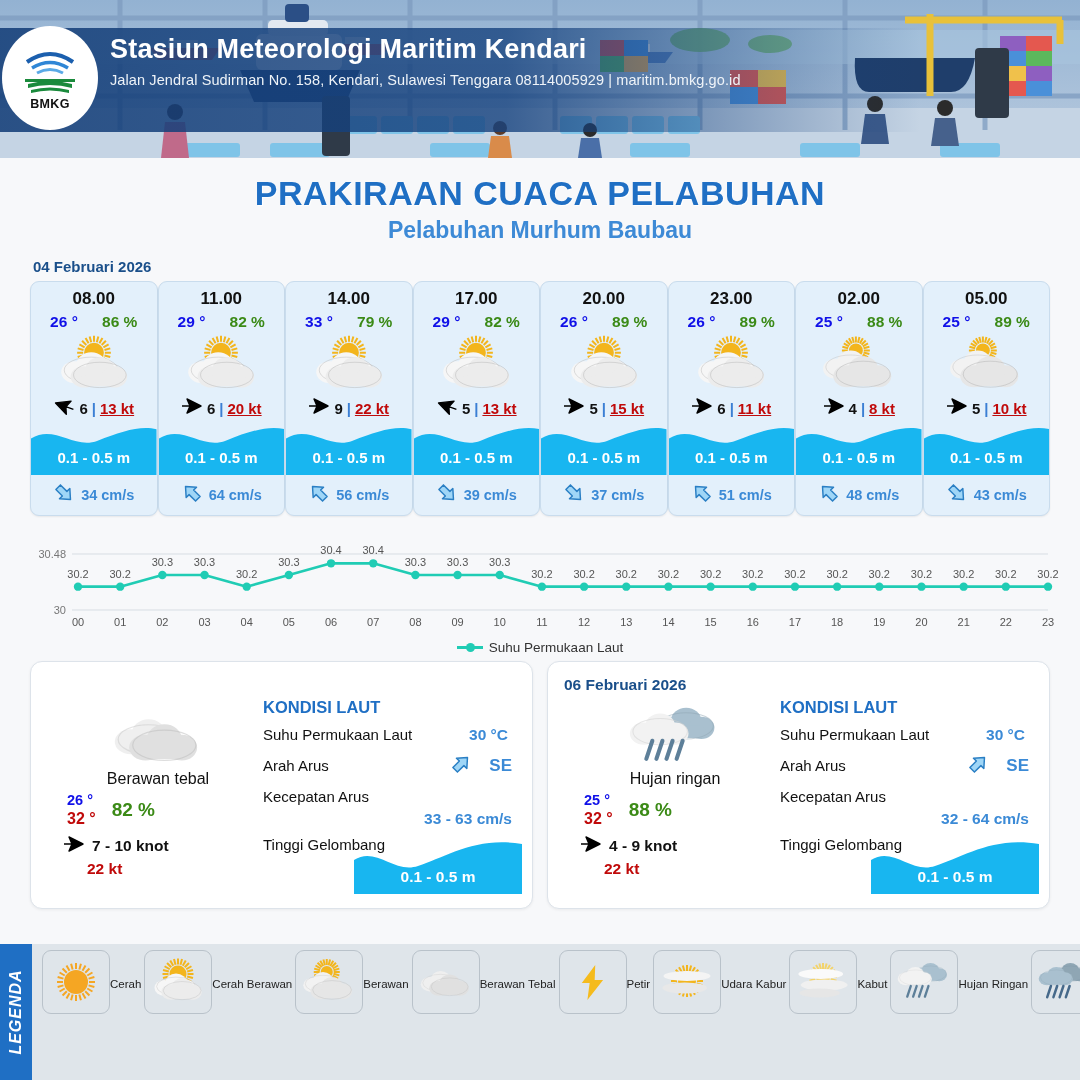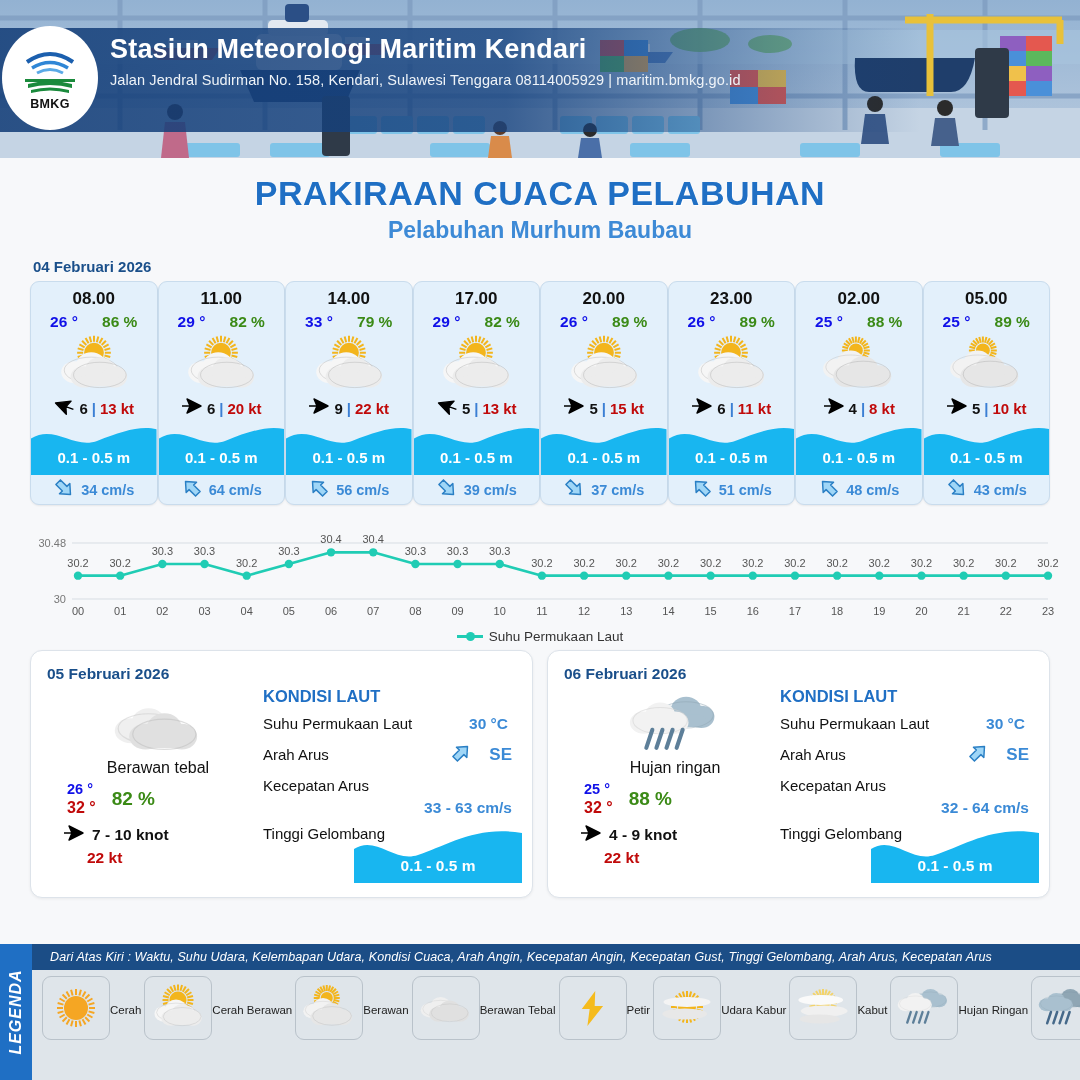--- a/index.html
+++ b/index.html
@@ -63,28 +63,28 @@
     box-shadow: 0 1px 2px rgba(0,0,0,.07);
   }
   .c-time { text-align: center; font-size: 17px; font-weight: bold; color: #111; padding-top: 7px; }
   .c-th { display: flex; justify-content: space-around; align-items: baseline; padding: 4px 7px 0; }
   .c-temp { font-size: 15.5px; font-weight: bold; color: #1010e8; }
   .c-hum { font-size: 15.5px; font-weight: bold; color: #3b8a16; }
   .c-icon { height: 62px; display: flex; align-items: center; justify-content: center; }
   .c-wind { display: flex; align-items: center; justify-content: center; gap: 4px; height: 30px; }
   .w-num { font-size: 15px; font-weight: bold; color: #111; }
   .w-bar { color: #3b7fd4; font-weight: bold; font-size: 15px; }
-  .w-gust { font-size: 15px; font-weight: bold; color: #c00a0a; }
+  .w-gust { font-size: 15px; font-weight: bold; color: #c00a0a; text-decoration: underline; }
   .wave-zone { position: relative; height: 52px; }
   .wave-svg { position: absolute; left: 0; top: 0; width: 100%; height: 52px; display: block; }
   .wave-txt {
     position: absolute; left: 0; right: 0; bottom: 9px; text-align: center;
     font-size: 15px; font-weight: bold; color: #fff;
   }
-  .c-cur { display: flex; align-items: center; justify-content: center; gap: 6px; height: 29px; }
+  .c-cur { display: flex; align-items: center; justify-content: center; gap: 6px; height: 40px; }
   .cur-txt { font-size: 14.5px; font-weight: bold; color: #3b8ad6; }
 
   
   .chart-box { margin: 12px 20px 0; height: 110px; position: relative; }
   .chart-legend {
     text-align: center; margin-top: 2px; font-size: 13.5px; color: #333;
     display: flex; align-items: center; justify-content: center; gap: 6px;
   }
   .legend-dash { display: inline-block; width: 26px; height: 3px; background: #20ccb4; position: relative; }
   .legend-dash::after {
@@ -935,21 +935,20 @@
       <text x="1028" y="98" text-anchor="middle" font-size="11" fill="#555" font-family="Liberation Sans">23</text>
     </svg>
 </div>
 <div class="chart-legend">
   <span class="legend-dash"></span>
   <span>Suhu Permukaan Laut</span>
 </div>
 
 <div class="days" id="days">
     <div class="day">
-      <div class="day-date">05 Februari 2026</div>
      <div class="day-left">
        <div class="day-ico">
           <svg viewBox="0 0 96 72" width="96" height="72">
             <g transform="translate(4.800000000000001,20.160000000000004) scale(1.1294117647058823)">
     <ellipse cx="14" cy="20" rx="14" ry="11" fill="#efefef"></ellipse>
     <ellipse cx="30" cy="13" rx="15" ry="13" fill="#efefef"></ellipse>
     <ellipse cx="45" cy="20" rx="13" ry="11" fill="#efefef"></ellipse>
     <rect x="10" y="18" width="40" height="12" rx="6" fill="#efefef"></rect>
     <ellipse cx="30" cy="18" rx="27" ry="13" fill="none" stroke="#c8c8c8" stroke-width="1" opacity=".5"></ellipse>
   </g>
@@ -1081,21 +1080,20 @@
        <div class="day-wave-txt">0.1 - 0.5 m</div>
      </div>
     </div>
   </div>
 
 <div class="legenda">
   <div class="legenda-strip">
     <span>LEGENDA</span>
   </div>
   <div class="legenda-body">
-    <div class="legenda-note">Dari Atas Kiri : Waktu, Suhu Udara, Kelembapan Udara, Kondisi Cuaca, Arah Angin, Kecepatan Angin, Kecepatan Gust, Tinggi Gelombang, Arah Arus, Kecepatan Arus</div>
     <div class="legenda-items" id="legenda-items">
         <div class="leg-item">
           <div class="leg-box">
             <svg viewBox="0 0 56 50" width="56" height="50">
               <line x1="41" y1="25" x2="47" y2="25" stroke="#f5a623" stroke-width="2"></line>
               <line x1="40.557035741757886" y1="28.36464758633277" x2="46.352590699492296" y2="29.917561856947895" stroke="#f5a623" stroke-width="2"></line>
               <line x1="39.258330249197705" y1="31.5" x2="44.45448267190434" y2="34.5" stroke="#f5a623" stroke-width="2"></line>
               <line x1="37.19238815542512" y1="34.19238815542512" x2="41.435028842544405" y2="38.4350288425444" stroke="#f5a623" stroke-width="2"></line>
               <line x1="34.5" y1="36.2583302491977" x2="37.5" y2="41.45448267190433" stroke="#f5a623" stroke-width="2"></line>
               <line x1="31.36464758633277" y1="37.557035741757886" x2="32.91756185694789" y2="43.352590699492296" stroke="#f5a623" stroke-width="2"></line>

